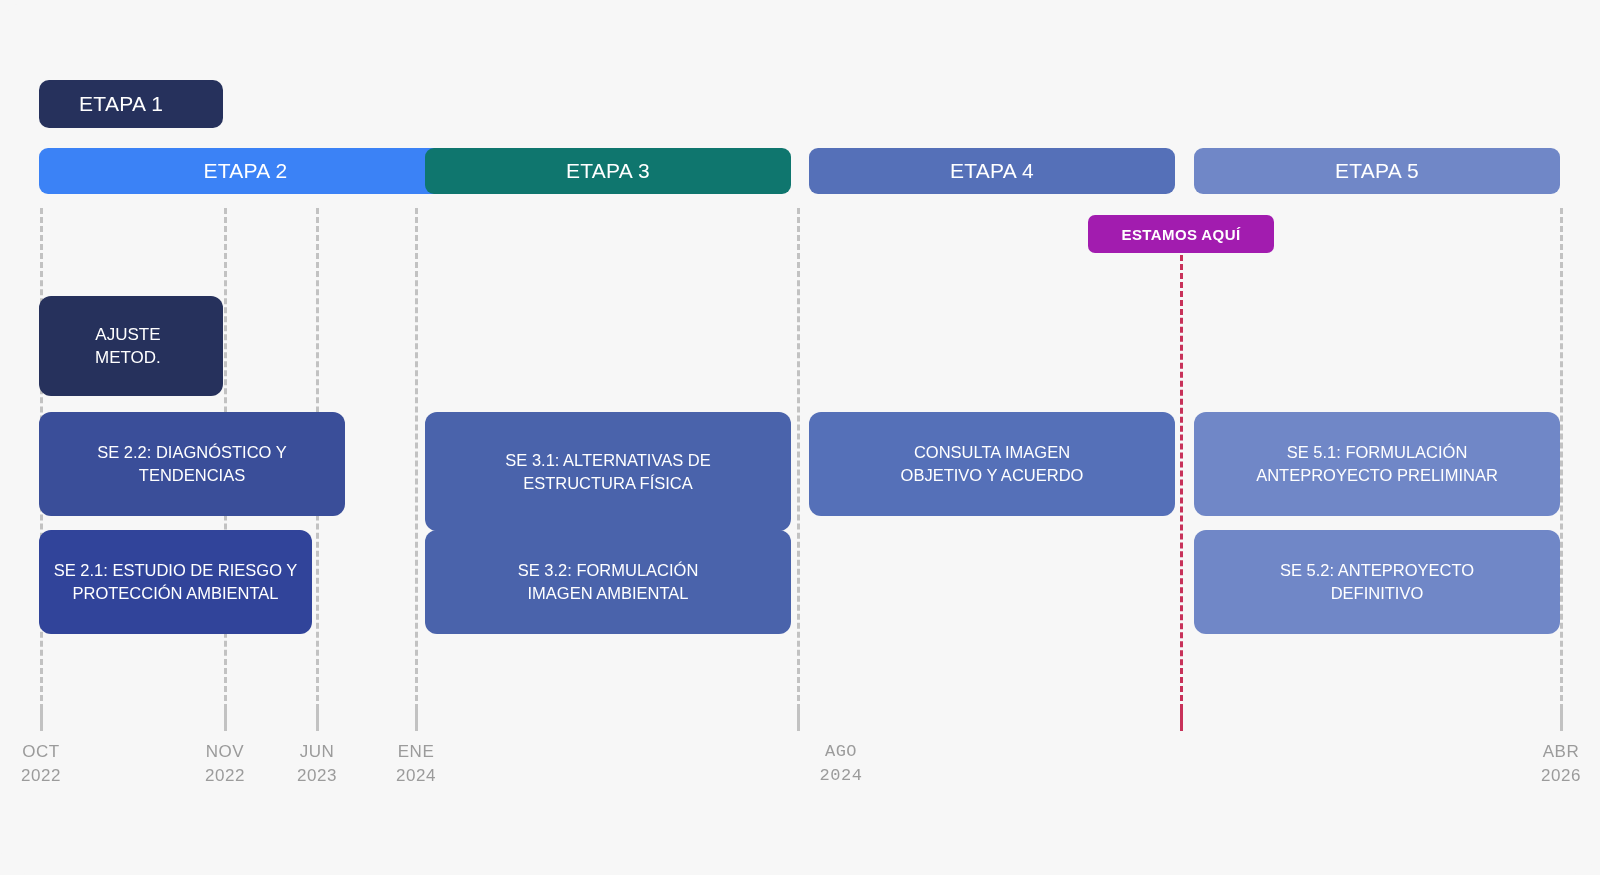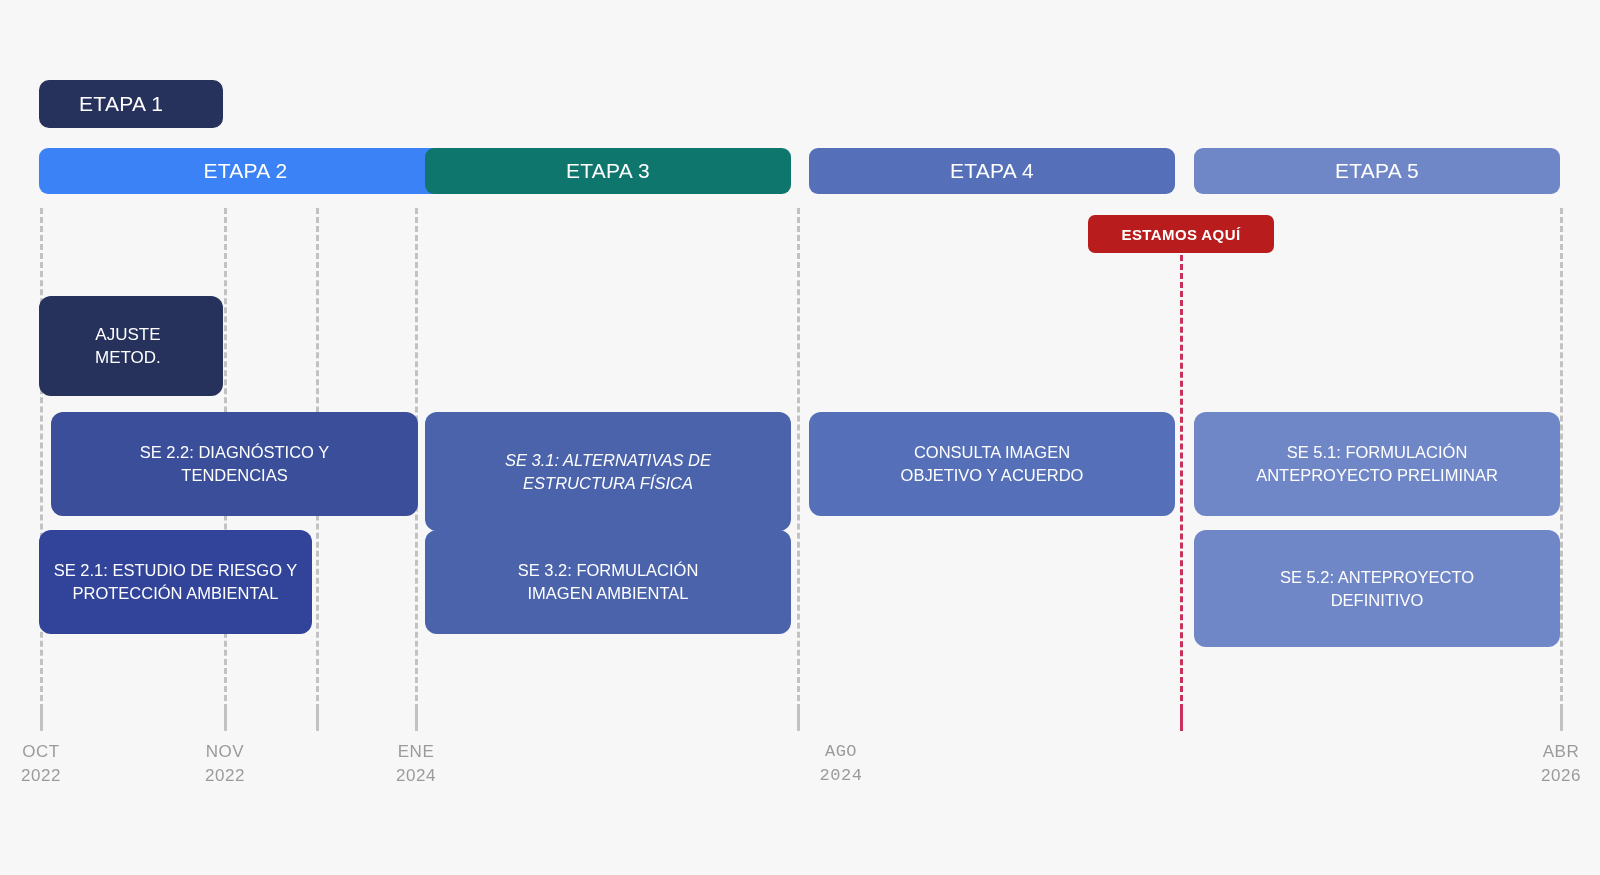--- a/index.html
+++ b/index.html
@@ -168,64 +168,68 @@
       <div class="phase-bar" style="left: 1194px; top: 148px; width: 366px; background: rgb(112, 135, 199);">
         <span>ETAPA 5</span>
       </div>
     </div>
 
   <div id="task-layer">
       <div class="task-bar align-left" style="left: 39px; top: 296px; width: 184px; height: 100px; background: rgb(38, 49, 92);">
         <span class="task-text">AJUSTE
 METOD.</span>
       </div>
-      <div class="task-bar" style="left: 39px; top: 412px; width: 367px; height: 104px; background: rgb(58, 78, 153); margin-left: 12px;">
+      <div class="task-bar" style="left: 39px; top: 412px; width: 306px; height: 104px; background: rgb(58, 78, 153);">
         <span class="task-text">SE 2.2: DIAGNÓSTICO Y
 TENDENCIAS</span>
       </div>
       <div class="task-bar" style="left: 39px; top: 530px; width: 273px; height: 104px; background: rgb(49, 68, 154);">
         <span class="task-text">SE 2.1: ESTUDIO DE RIESGO Y
 PROTECCIÓN AMBIENTAL</span>
       </div>
-      <div class="task-bar" style="left: 425px; top: 412px; width: 366px; height: 119px; background: rgb(74, 99, 171); font-style: italic;">
+      <div class="task-bar" style="left: 425px; top: 412px; width: 366px; height: 119px; background: rgb(74, 99, 171);">
         <span class="task-text">SE 3.1: ALTERNATIVAS DE
 ESTRUCTURA FÍSICA</span>
       </div>
       <div class="task-bar" style="left: 425px; top: 530px; width: 366px; height: 104px; background: rgb(74, 99, 171);">
         <span class="task-text">SE 3.2: FORMULACIÓN
 IMAGEN AMBIENTAL</span>
       </div>
       <div class="task-bar" style="left: 809px; top: 412px; width: 366px; height: 104px; background: rgb(85, 112, 184);">
         <span class="task-text">CONSULTA IMAGEN
 OBJETIVO Y ACUERDO</span>
       </div>
       <div class="task-bar" style="left: 1194px; top: 412px; width: 366px; height: 104px; background: rgb(112, 135, 199);">
         <span class="task-text">SE 5.1: FORMULACIÓN
 ANTEPROYECTO PRELIMINAR</span>
       </div>
-      <div class="task-bar" style="left: 1194px; top: 530px; width: 366px; height: 117px; background: rgb(112, 135, 199);">
+      <div class="task-bar" style="left: 1194px; top: 530px; width: 366px; height: 104px; background: rgb(112, 135, 199);">
         <span class="task-text">SE 5.2: ANTEPROYECTO
 DEFINITIVO</span>
       </div>
     </div>
 
-  <div class="today-badge" id="today-badge" style="left: 1088px; top: 215px; width: 186px; background: #b91c1c;">ESTAMOS AQUÍ</div>
+  <div class="today-badge" id="today-badge" style="left: 1088px; top: 215px; width: 186px; background: #a21caf;">ESTAMOS AQUÍ</div>
 
   <div class="axis-layer" id="axis-layer">
       <div class="axis-tick" style="left: 40px;"></div>
       <div class="date-label" style="left: -19px;">
         <span class="date-month">OCT</span>
         <span class="date-year">2022</span>
       </div>
       <div class="axis-tick" style="left: 224px;"></div>
       <div class="date-label" style="left: 165px;">
         <span class="date-month">NOV</span>
         <span class="date-year">2022</span>
       </div>
       <div class="axis-tick" style="left: 316px;"></div>
+      <div class="date-label" style="left: 257px;">
+        <span class="date-month">JUN</span>
+        <span class="date-year">2023</span>
+      </div>
       <div class="axis-tick" style="left: 415px;"></div>
       <div class="date-label" style="left: 356px;">
         <span class="date-month">ENE</span>
         <span class="date-year">2024</span>
       </div>
       <div class="axis-tick" style="left: 797px;"></div>
       <div class="date-label" style="left: 781px; font-family: Liberation Mono, monospace;">
         <span class="date-month">AGO</span>
         <span class="date-year">2024</span>
       </div>

